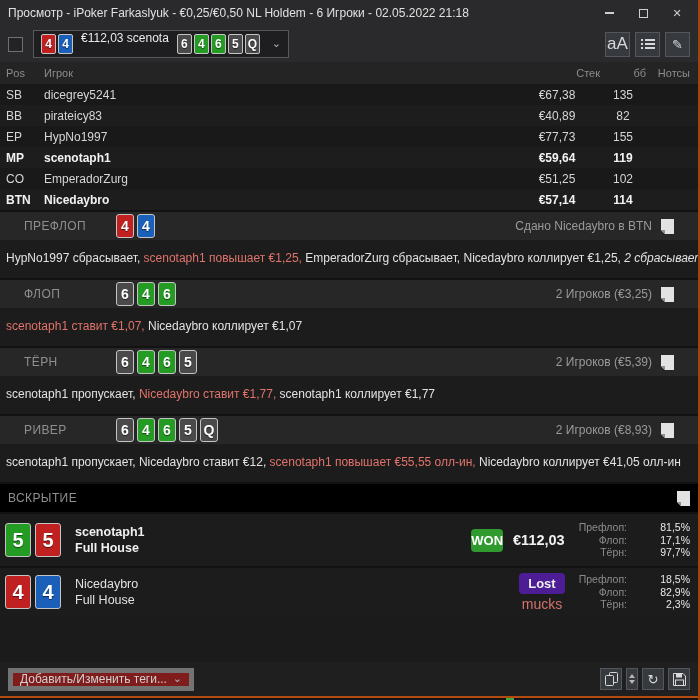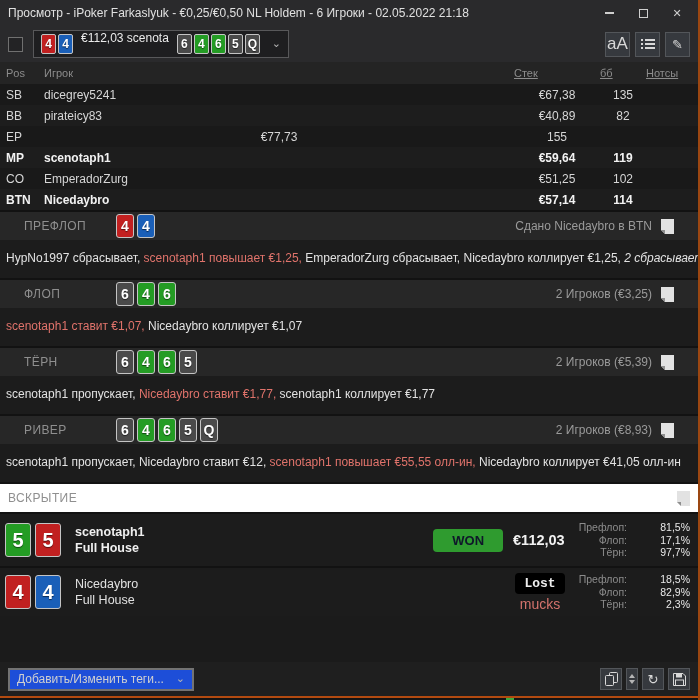--- a/index.html
+++ b/index.html
@@ -37,62 +37,62 @@
   .card.sm{width:15px;height:20px;font-size:12px;}
   .card.md{width:18px;height:24px;font-size:14px;border-radius:3px;margin-right:3px;}
   .card.lg{width:26px;height:34px;font-size:20px;border-radius:3px;margin-right:4px;}
   .suit-heart{background:#c12020;}
   .suit-diamond{background:#1a5fb8;}
   .suit-club{background:#249c24;}
   .suit-spade{background:#4a4a4a;}
 
   
   .table-header{height:22px;background:#242424;display:grid;grid-template-columns:38px 1fr 86px 46px 44px;align-items:center;font-size:11px;color:#8c8c8c;padding:0 8px 0 6px;flex:0 0 auto;}
-  .table-header .right{text-decoration:underline;}
+  .table-header .right{text-align:right;}
   .players-body{flex:0 0 auto;}
   .player-row{height:21px;display:grid;grid-template-columns:38px 1fr 86px 46px 44px;align-items:center;font-size:12px;color:#d6d6d6;padding:0 8px 0 6px;background:#191919;}
   .player-row.alt{background:#1d1d1d;}
   .player-row.bold{font-weight:bold;color:#f2f2f2;}
   .c-stack,.c-bb{text-align:center;}
 
   
   .street-head{height:30px;background:#272727;border-top:2px solid #121212;display:flex;align-items:center;padding:0 24px;}
   .street-label{width:92px;font-size:12px;color:#8f8f8f;letter-spacing:.4px;}
   .street-cards{display:flex;}
   .street-right{margin-left:auto;font-size:12px;color:#9a9a9a;margin-right:9px;white-space:nowrap;}
   .note-icon{display:inline-flex;}
   .street-actions{height:38px;padding:11px 6px 0;font-size:12px;background:#1c1c1c;color:#e2e2e2;white-space:pre;overflow:hidden;}
   .seg{display:inline;}
   .seg-highlight{color:#e0736b;}
   .seg-italic{font-style:italic;}
 
   
-  .showdown-head{height:30px;background:#ffffff;border-top:2px solid #121212;display:flex;align-items:center;padding:0 8px;}
+  .showdown-head{height:30px;background:#000000;border-top:2px solid #121212;display:flex;align-items:center;padding:0 8px;}
   .sd-label{font-size:12px;color:#8f8f8f;letter-spacing:.4px;}
   .showdown-head .note-icon{margin-left:auto;}
   .sd-row{height:54px;background:#1c1c1c;border-top:2px solid #121212;display:flex;align-items:center;padding:0 8px 0 5px;}
   .sd-row.r2{height:50px;}
   .sd-cards{display:flex;}
   .sd-names{margin-left:10px;display:flex;flex-direction:column;line-height:16px;}
   .sd-name,.sd-hand{font-size:12.5px;font-weight:bold;color:#f0f0f0;}
   .sd-row.regular .sd-name,.sd-row.regular .sd-hand{font-weight:normal;color:#e0e0e0;}
   .sd-result{margin-left:auto;display:flex;align-items:center;gap:10px;}
-  .badge-won{background:#2f9b2f;border-radius:4px;padding:4px 19px;font-weight:bold;font-size:13px;color:#0f172a;display:inline-block;}
+  .badge-won{background:#2f9b2f;border-radius:4px;padding:4px 0;font-weight:bold;font-size:13px;color:#ffffff;display:inline-block;}
   .sd-amount{font-size:14.5px;font-weight:bold;color:#f2f2f2;}
   .lost-col{display:flex;flex-direction:column;align-items:center;gap:2px;}
-  .badge-lost{background:#000000;border-radius:4px;padding:3px 9px;font-weight:bold;font-size:13px;color:#eee;display:inline-block;font-family:Liberation Mono, monospace;}
+  .badge-lost{background:#4c1d95;border-radius:4px;padding:3px 9px;font-weight:bold;font-size:13px;color:#eee;display:inline-block;}
   .mucks{color:#d4736d;font-size:14px;}
   .equities{flex:0 0 96px;margin-left:14px;display:grid;grid-template-columns:1fr auto;column-gap:8px;font-size:10.5px;line-height:12.5px;}
   .eq-label{color:#8c8c8c;text-align:right;}
   .eq-value{color:#e8e8e8;text-align:right;min-width:32px;margin-left:23px;}
 
   
   .filler{flex:1;background:#1b1b1b;}
   .footer{height:34px;display:flex;align-items:center;padding:0 8px;background:#1f1f1f;flex:0 0 auto;}
-  .tags-select{width:186px;height:23px;background:#1d4ed8;border:2px solid #737373;display:flex;align-items:center;padding:0 7px;font-size:12px;color:#d0d0d0;}
+  .tags-select{width:186px;height:23px;background:#7f1d1d;border:5px solid #737373;display:flex;align-items:center;padding:0 7px;font-size:12px;color:#d0d0d0;}
   .footer-buttons{margin-left:auto;display:flex;align-items:center;gap:4px;}
   .bottom-strip{height:4px;background:#141414;border-top:2px solid #b34a10;position:relative;flex:0 0 auto;}
   .strip-green{position:absolute;left:506px;bottom:0;width:8px;height:2px;background:#3faa3f;}
 </style>
 </head>
 <body>
 
 <div class="window">
 
   <div class="titlebar">
@@ -162,20 +162,21 @@
       </div>
       <div class="player-row alt">
         <span class="c-pos">BB</span>
         <span class="c-name">pirateicy83</span>
         <span class="c-stack">€40,89</span>
         <span class="c-bb">82</span>
         <span class="c-notes"></span>
       </div>
       <div class="player-row">
         <span class="c-pos">EP</span>
+        <span class="c-name">HypNo1997</span>
         <span class="c-stack">€77,73</span>
         <span class="c-bb">155</span>
         <span class="c-notes"></span>
       </div>
       <div class="player-row bold alt">
         <span class="c-pos">MP</span>
         <span class="c-name">scenotaph1</span>
         <span class="c-stack">€59,64</span>
         <span class="c-bb">119</span>
         <span class="c-notes"></span>

